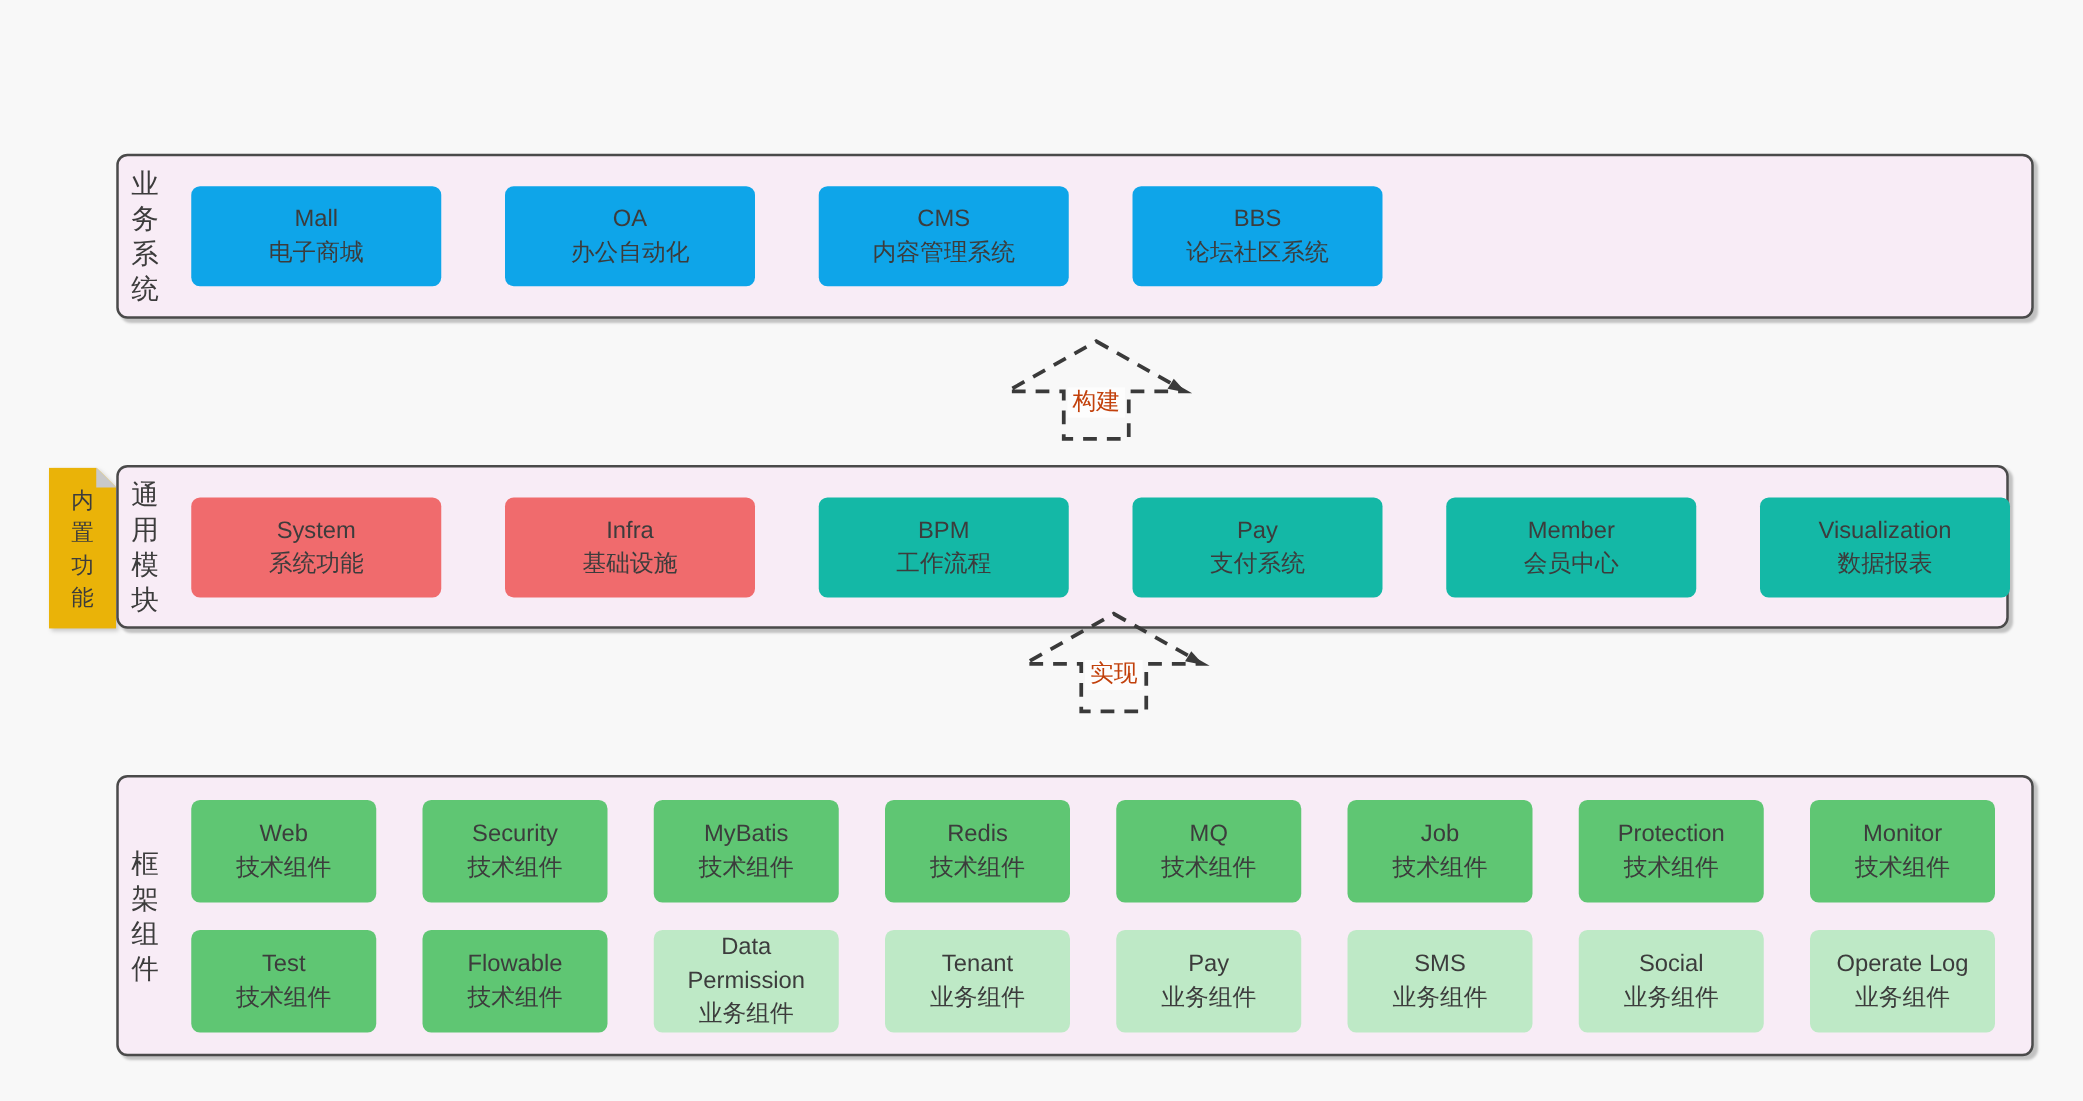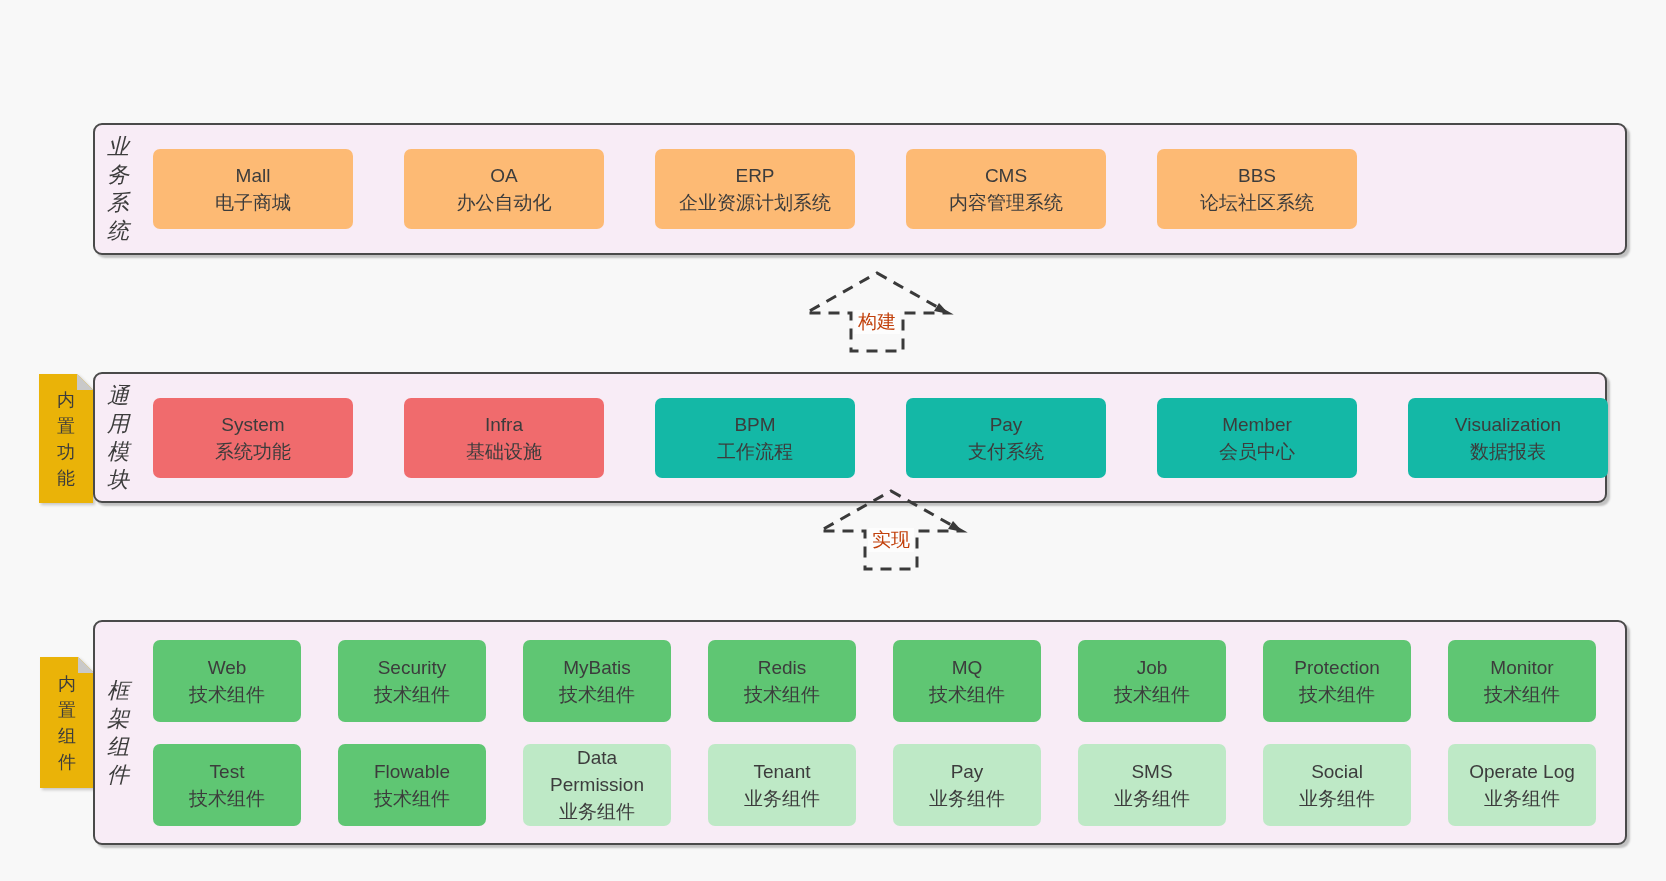--- a/index.html
+++ b/index.html
@@ -14,37 +14,37 @@
     position:absolute; box-sizing:border-box;
     background:#f8ecf6; border:2px solid #4a4a4a; border-radius:9px;
     box-shadow:3px 3px 2px rgba(0,0,0,0.22);
     display:flex;
   }
   .vlabel {
     flex:0 0 44px; display:flex; align-items:center; justify-content:center;
   }
   .vlabel span {
     display:block; width:24px; word-break:break-all;
-    font-size:22px; line-height:28px; text-align:right; color:#3c3c3c;font-style:italic;
+    font-size:22px; line-height:28px; text-align:left; color:#3c3c3c;
   }
   .content {
     flex:1; display:flex; align-items:center; gap:51px;
     padding-left:14px; box-sizing:border-box;
   }
   .content.stack { flex-direction:column; justify-content:center; align-items:flex-start; gap:22px; }
   .row { display:flex; gap:37px; }
   
   .box {
     box-sizing:border-box; border-radius:7px;
     display:flex; flex-direction:column; align-items:center; justify-content:center;
     text-align:center; font-size:19px; line-height:27px; color:#3c3c3c;
   }
   .b200 { width:200px; height:80px; }
   .b148 { width:148px; height:82px; padding:0 14px; }
-  .blue  { background:#fdba74; }
+  .blue  { background:#0ea5e9; }
   .red   { background:#f06b6d; }
   .pink  { background:#14b8a6; }
   .green { background:#5fc673; }
   .lightgreen { background:#bee9c6; }
   
   .note-wrap { position:absolute; filter:drop-shadow(2px 2px 1.5px rgba(0,0,0,0.2)); }
   .note {
     width:100%; height:100%; background:#eab308; position:relative;
     clip-path:polygon(0 0, calc(100% - 16px) 0, 100% 16px, 100% 100%, 0 100%);
     display:flex; align-items:center; justify-content:center;
@@ -73,43 +73,33 @@
 
 <div class="stage">
 
   <div class="note-wrap" style="left:39px; top:374px; width:54px; height:129px">
     <div class="note">
       <div class="note-fold"></div>
       <div class="note-text">内置功能</div>
     </div>
   </div>
 
-  <div class="note-wrap" style="left:40px; top:657px; width:54px; height:131px">
-    <div class="note">
-      <div class="note-fold"></div>
-      <div class="note-text">内置组件</div>
-    </div>
-  </div>
 
   <div class="section" style="left:93px; top:123px; width:1534px; height:132px">
     <div class="vlabel">
       <span>业务系统</span>
     </div>
     <div class="content">
       <div class="box b200 blue">
         <div>Mall</div>
         <div>电子商城</div>
       </div>
       <div class="box b200 blue">
         <div>OA</div>
         <div>办公自动化</div>
-      </div>
-      <div class="box b200 blue">
-        <div>ERP</div>
-        <div>企业资源计划系统</div>
       </div>
       <div class="box b200 blue">
         <div>CMS</div>
         <div>内容管理系统</div>
       </div>
       <div class="box b200 blue">
         <div>BBS</div>
         <div>论坛社区系统</div>
       </div>
     </div>

